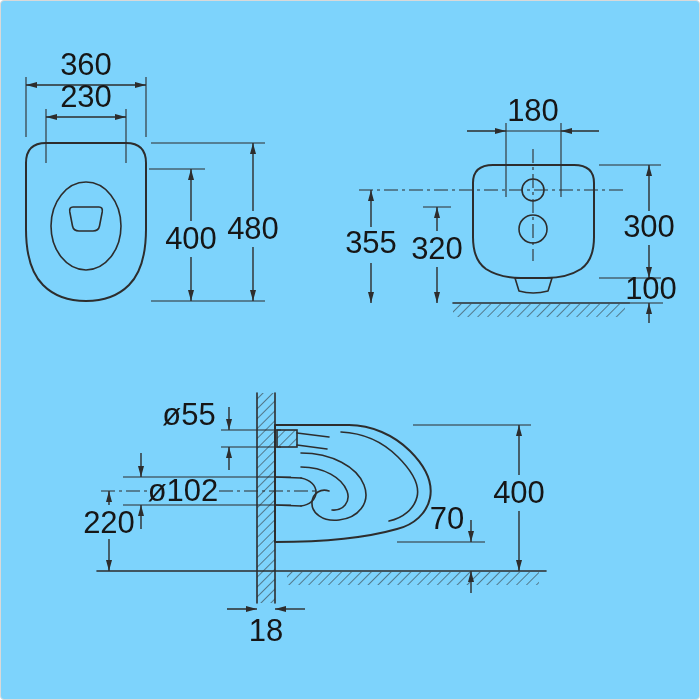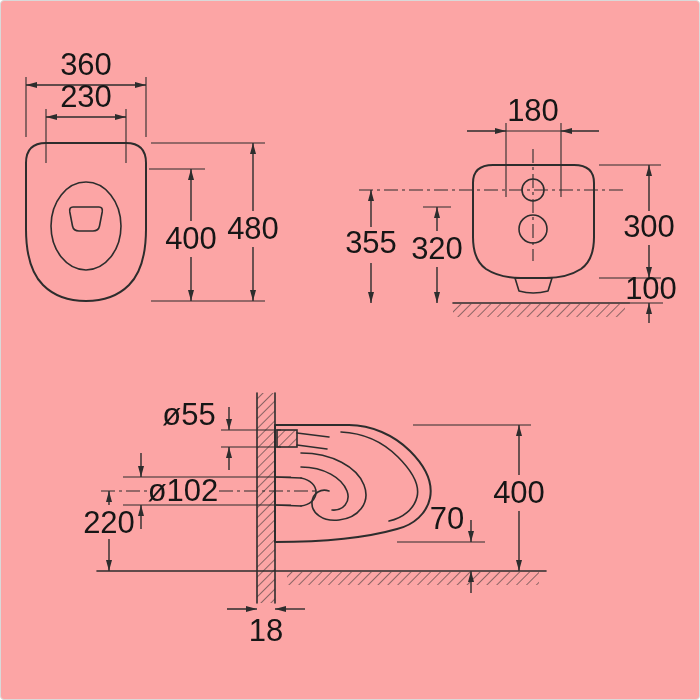--- a/index.html
+++ b/index.html
@@ -1,19 +1,19 @@
 <!DOCTYPE html>
 <html><head>
 <meta charset="utf-8">
 <style>
   html,body{margin:0;padding:0;background:#ffffff;}
   .page{
     width:700px;height:700px;box-sizing:border-box;
     border:1px solid #d9d9d9;border-radius:4px;
-    background:#fca5a5;overflow:hidden;
+    background:#7dd3fc;overflow:hidden;
   }
   svg{display:block;}
   .outline{fill:none;stroke:#2d2d2d;stroke-width:2;stroke-linejoin:round;stroke-linecap:round;}
   .inner{fill:none;stroke:#2d2d2d;stroke-width:1.6;stroke-linejoin:round;stroke-linecap:round;}
   .dim{fill:none;stroke:#2d2d2d;stroke-width:1.4;}
   .ext{fill:none;stroke:#2d2d2d;stroke-width:1.1;}
   .cl{fill:none;stroke:#2d2d2d;stroke-width:1.1;stroke-dasharray:14 4 3 4;}
   .hatchfill{fill:url(#hatch);stroke:none;}
   .dimtext{
     font-family:"Liberation Sans",sans-serif;

